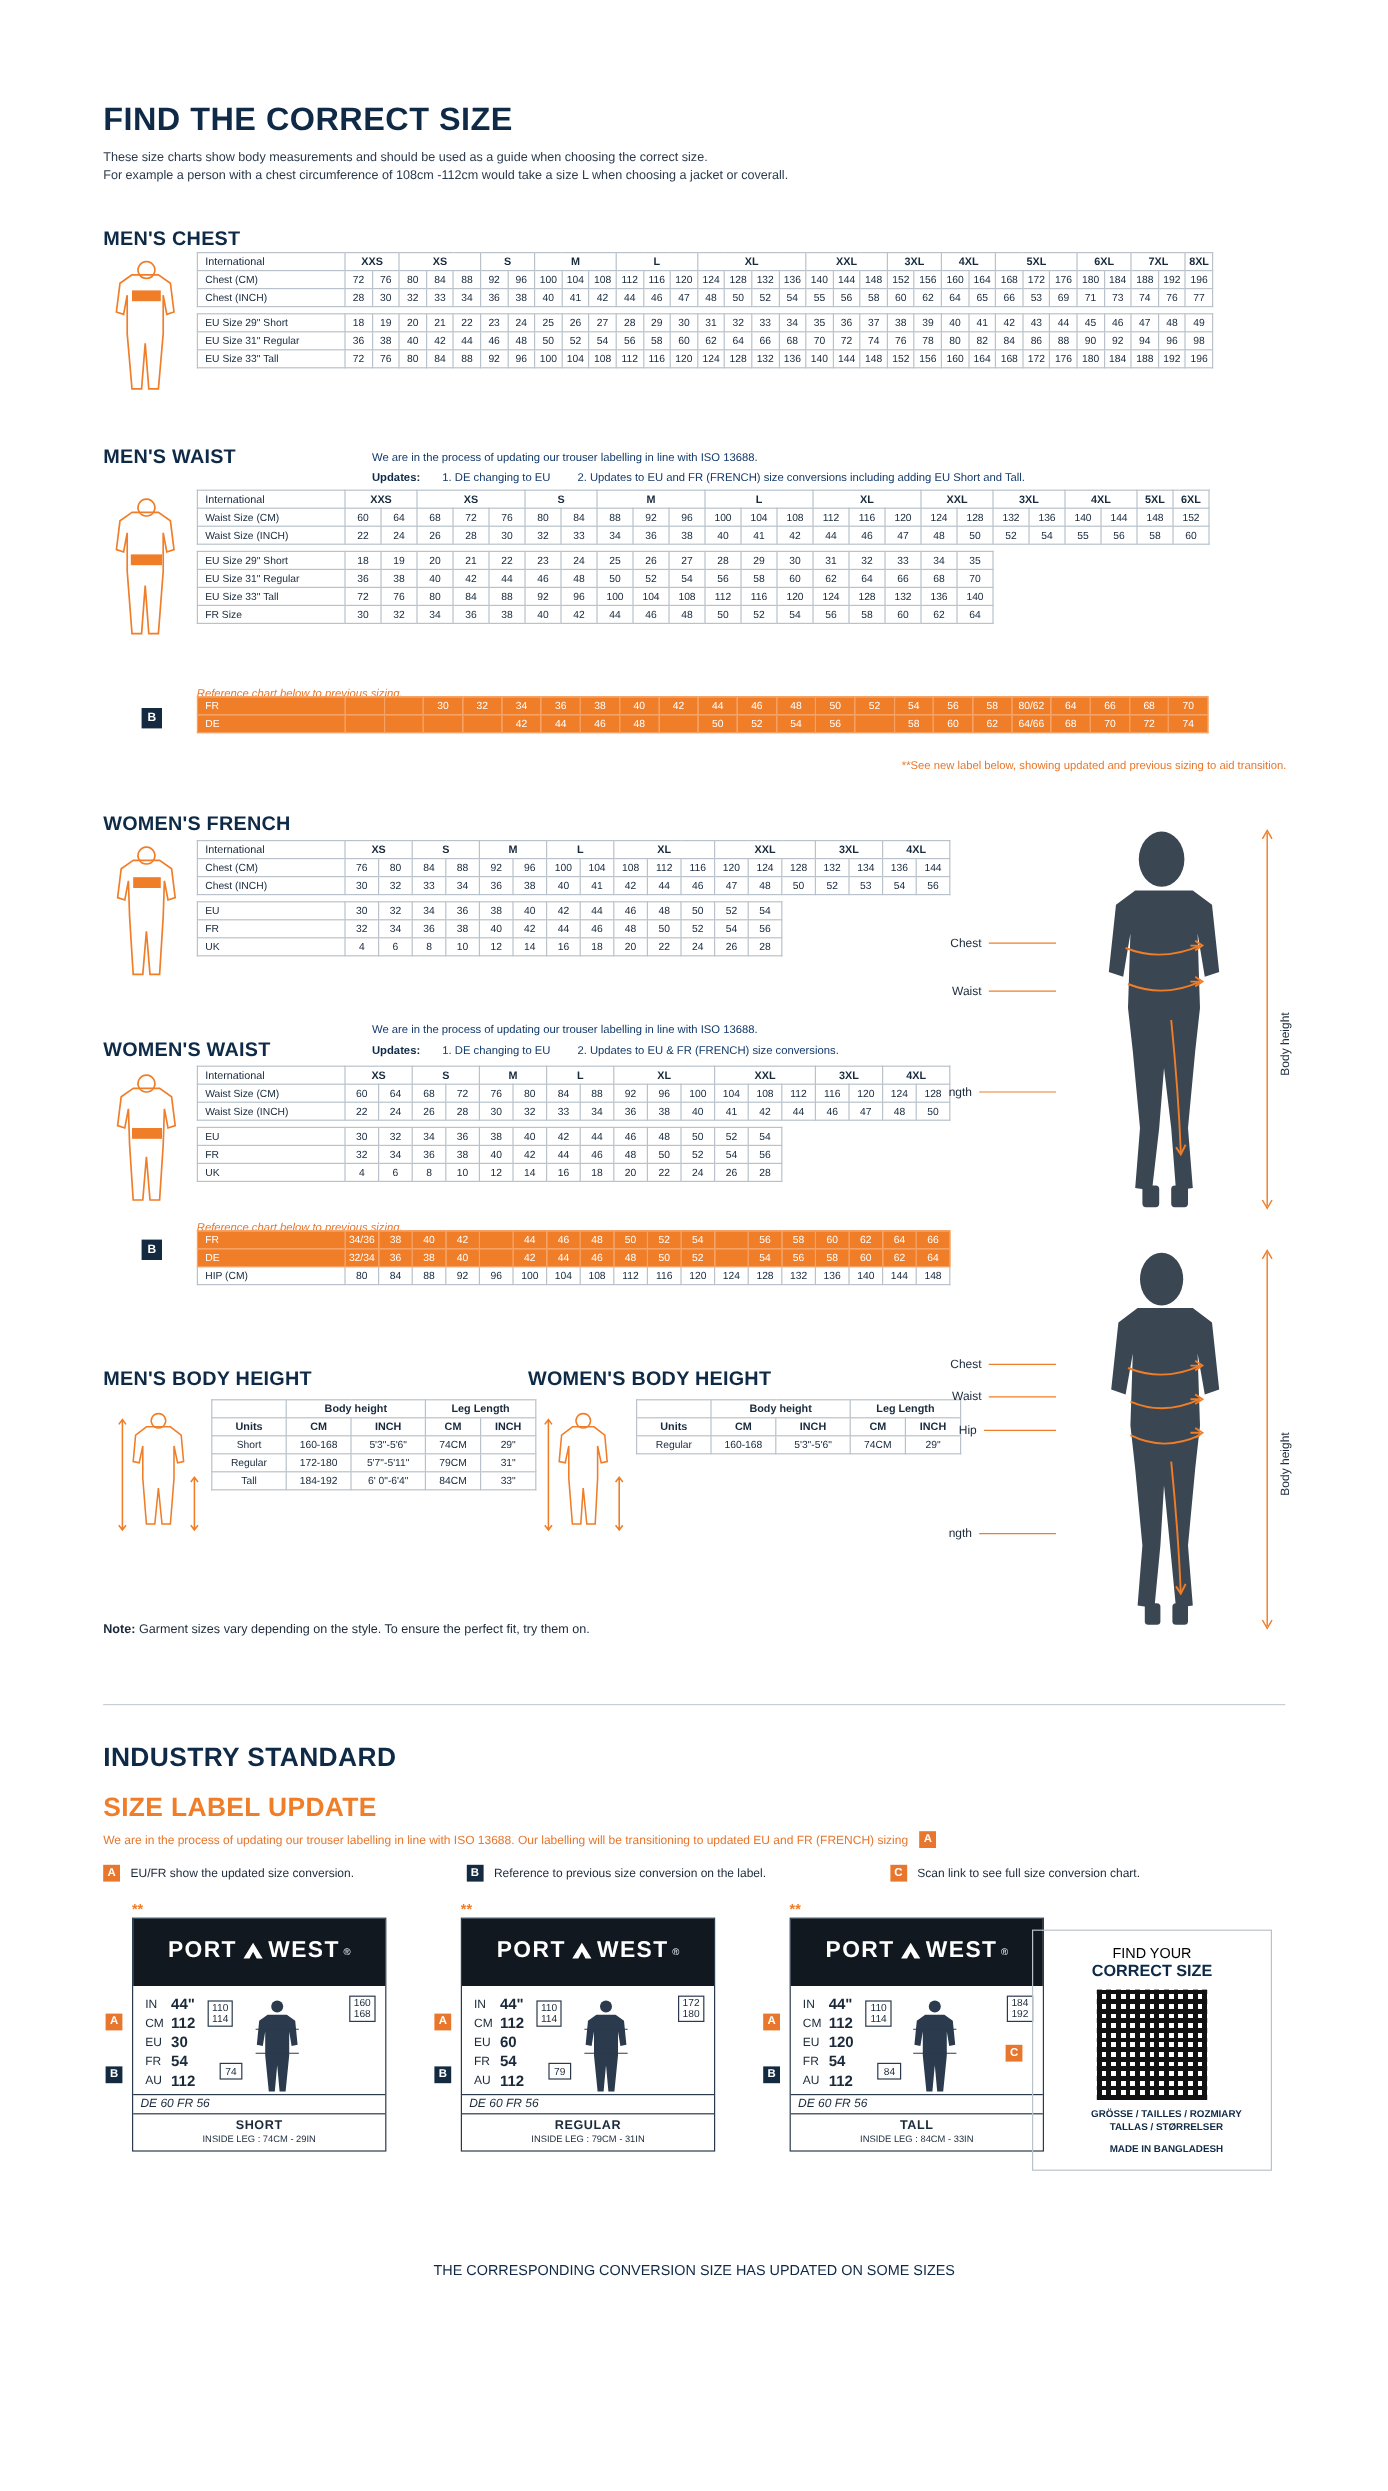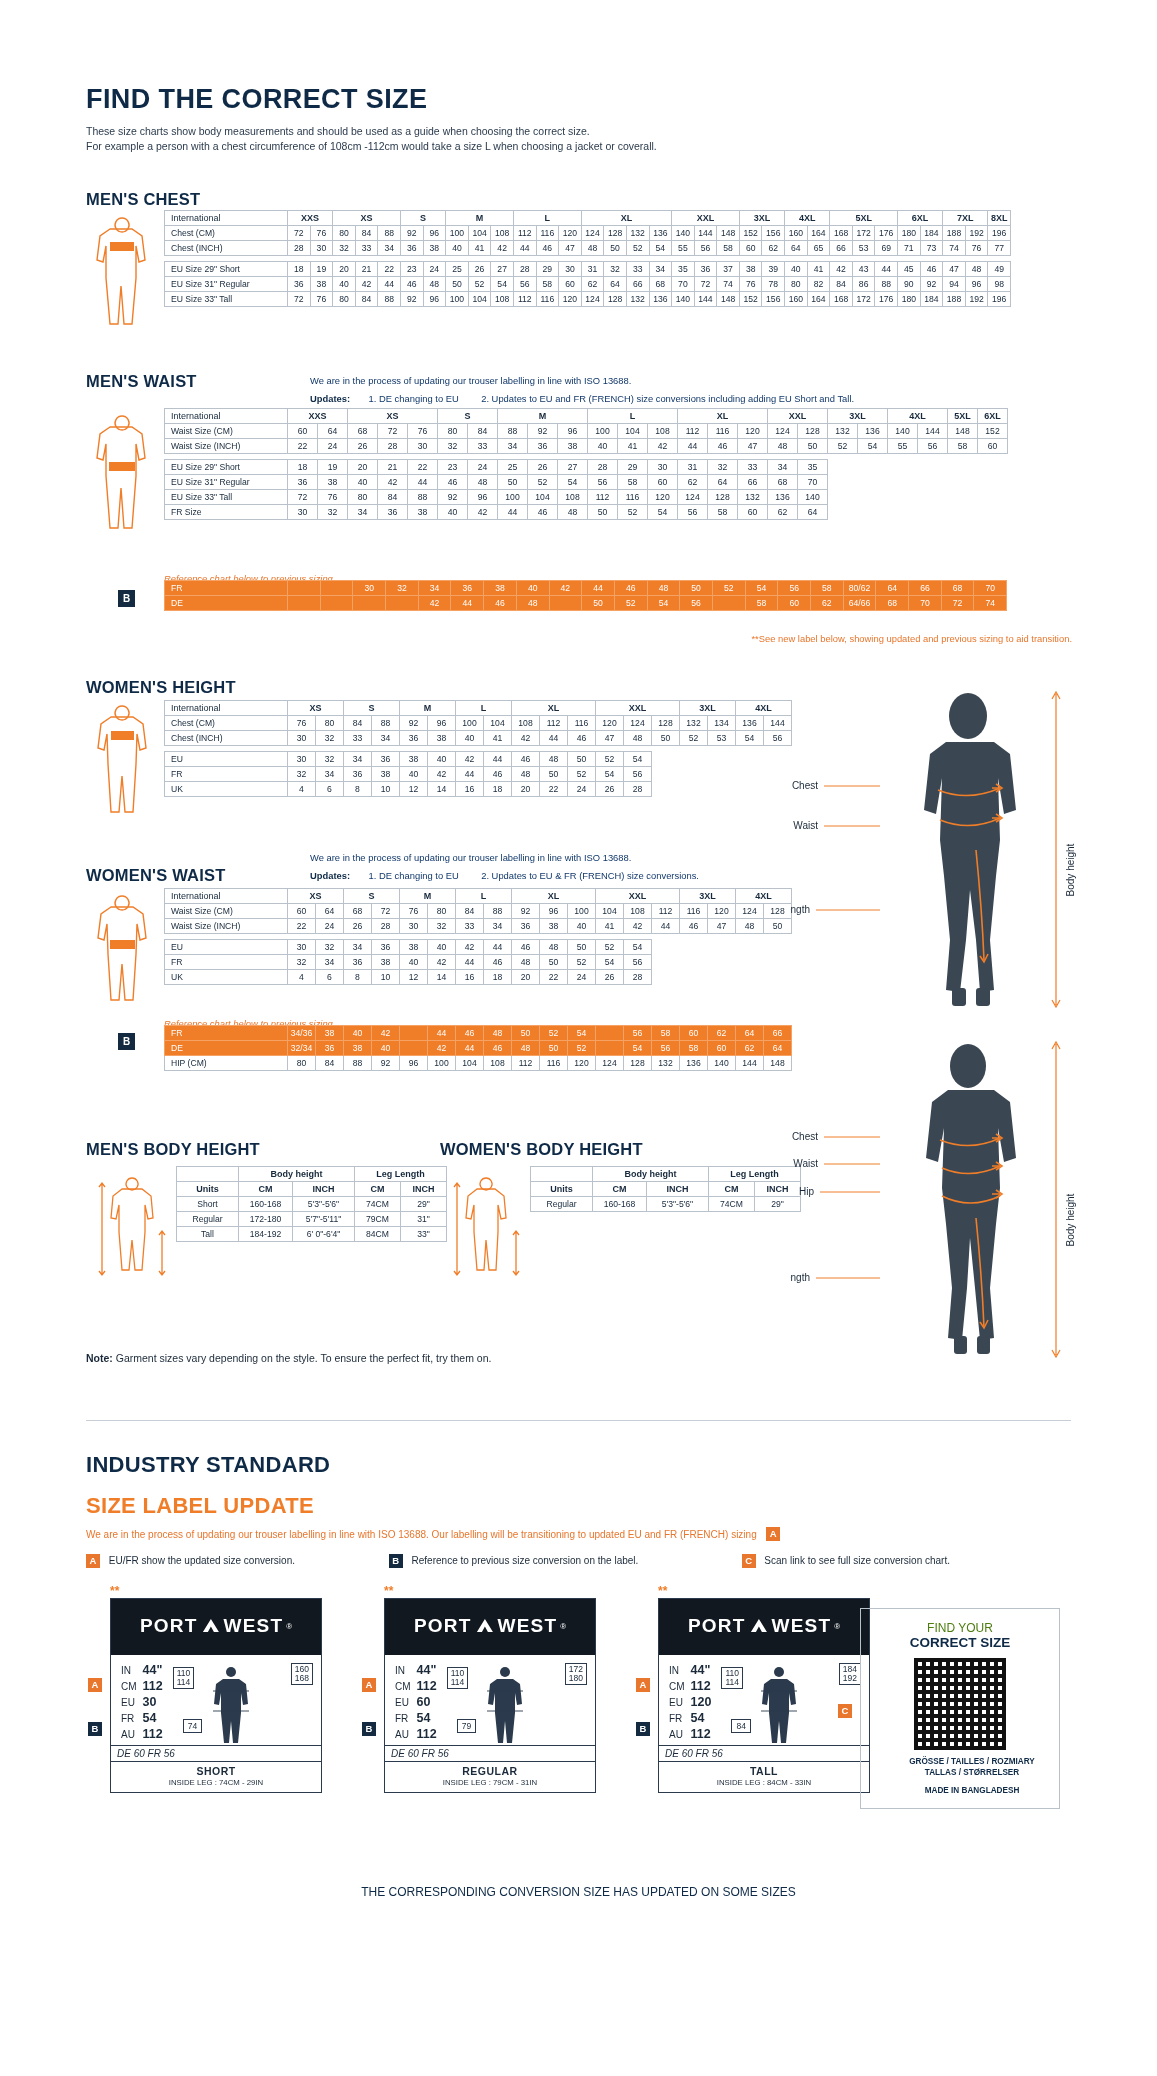--- a/index.html
+++ b/index.html
@@ -642,21 +642,21 @@
             <td colspan="1">74</td>
           </tr>
         </tbody>
       </table>
   </div>
   <div style="position:absolute; left:520px; top:628px; width:552px; text-align:right;">
     <span class="note-orange">**See new label below, showing updated and previous sizing to aid transition.</span>
   </div>
 
   <div style="position:absolute; left:86px; top:678px;">
-    <h2 class="section">WOMEN'S HEIGHT</h2>
+    <h2 class="section">WOMEN'S FRENCH</h2>
   </div>
   <svg style="position:absolute;left:88px;top:700px;" width="68" height="120">
     <g stroke="#f07d28" stroke-width="1.4" fill="none">
       <path d="M34 6 a7 7 0 1 0 0.1 0 Z"></path>
       <path d="M23 17 L13 24 L10 48 L16 50 L19 34 L20 64 L23 112 L31 112 L34 76 L37 112 L45 112 L48 64 L49 34 L52 50 L58 48 L55 24 L45 17 Z"></path>
     </g>
     <rect x="23" y="31" width="23" height="9" fill="#f07d28"></rect>
   </svg>
   <div style="position:absolute; left:164px; top:700px;">
     <table class="chart" id="t-womens-chest">
@@ -1440,21 +1440,21 @@
               <div style="font-weight:normal; font-size:7.8px; margin-top:1px;">INSIDE LEG : 84CM - 33IN</div>
             </div>
           </div>
         </div>
       </div>
     </div>
 
   <div style="position:absolute; left:860px; top:1608px;">
     <div class="legend-box" style="position:absolute; left:-22px; top:96px;">C</div>
     <div class="qrbox">
-      <div style="font-size:12px; color:#4d7c0f;">FIND YOUR</div>
+      <div style="font-size:12px; color:#000000;">FIND YOUR</div>
       <div style="font-size:13.5px; font-weight:bold; color:#0e2a47;">CORRECT SIZE</div>
       <div class="qr"></div>
       <div style="font-size:8.2px; font-weight:bold; color:#0e2a47; line-height:1.35;margin-left:24px;">
         <div>GRÖSSE / TAILLES / ROZMIARY</div>
         <div>TALLAS / STØRRELSER</div>
         <div style="margin-top:7px;">MADE IN BANGLADESH</div>
       </div>
     </div>
   </div>
 

